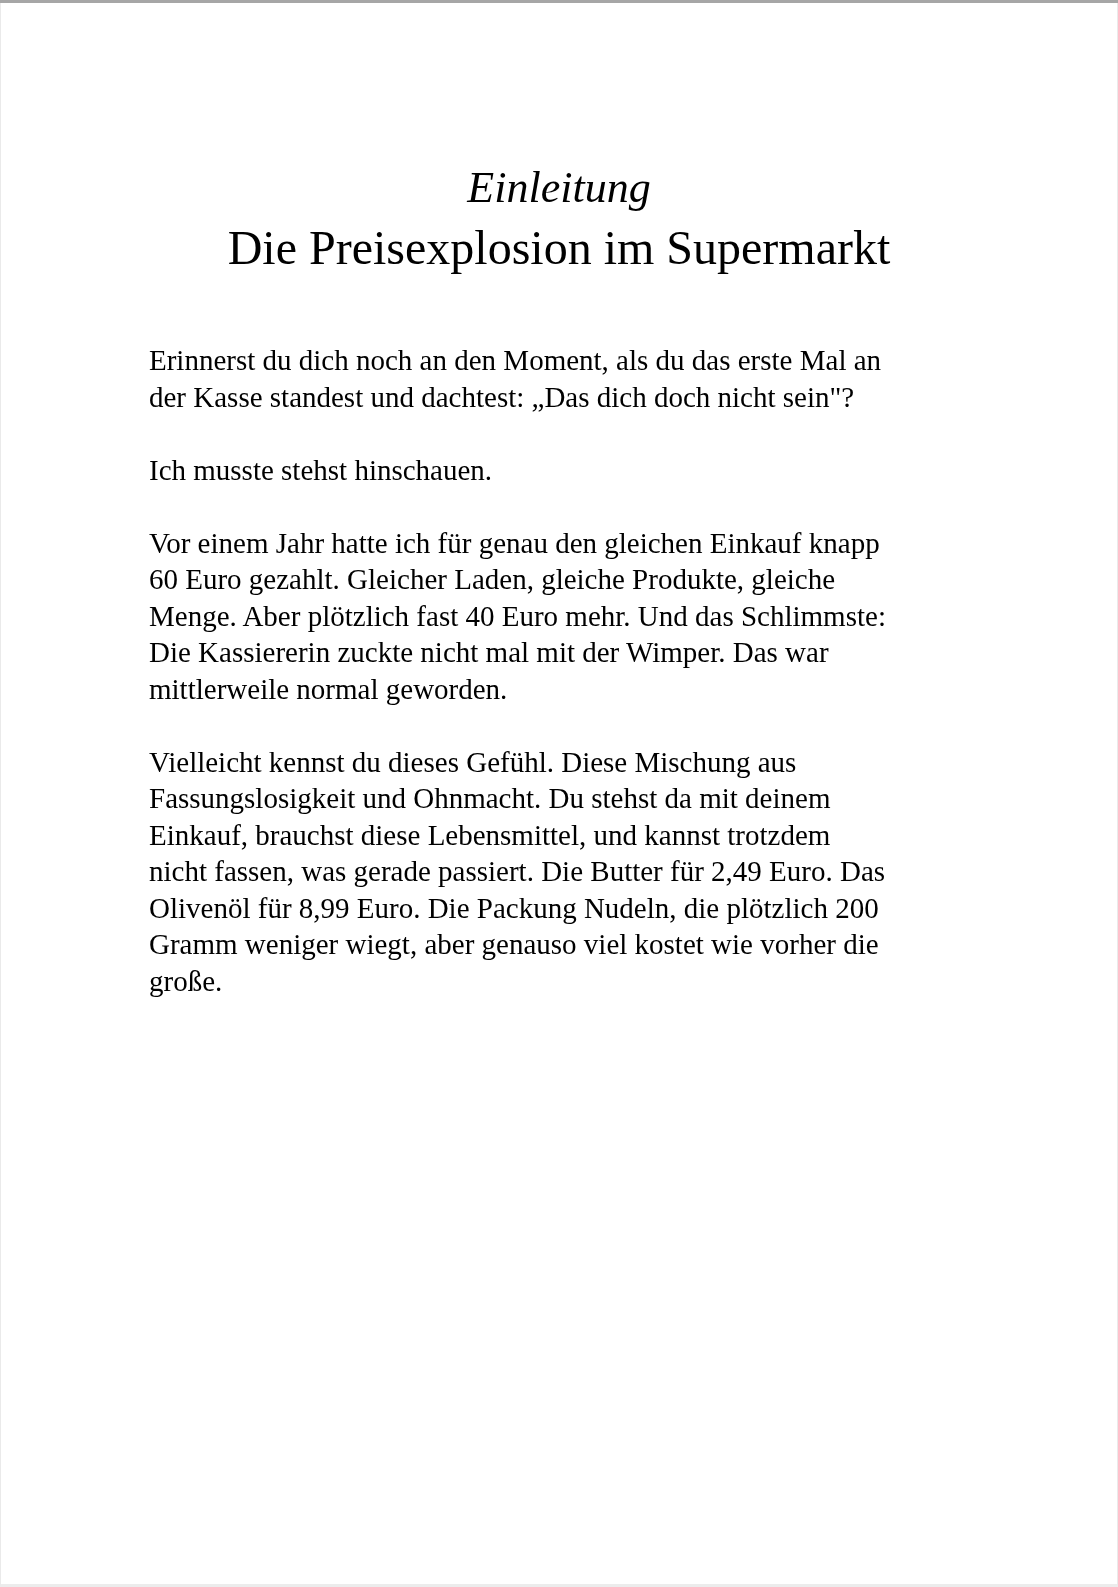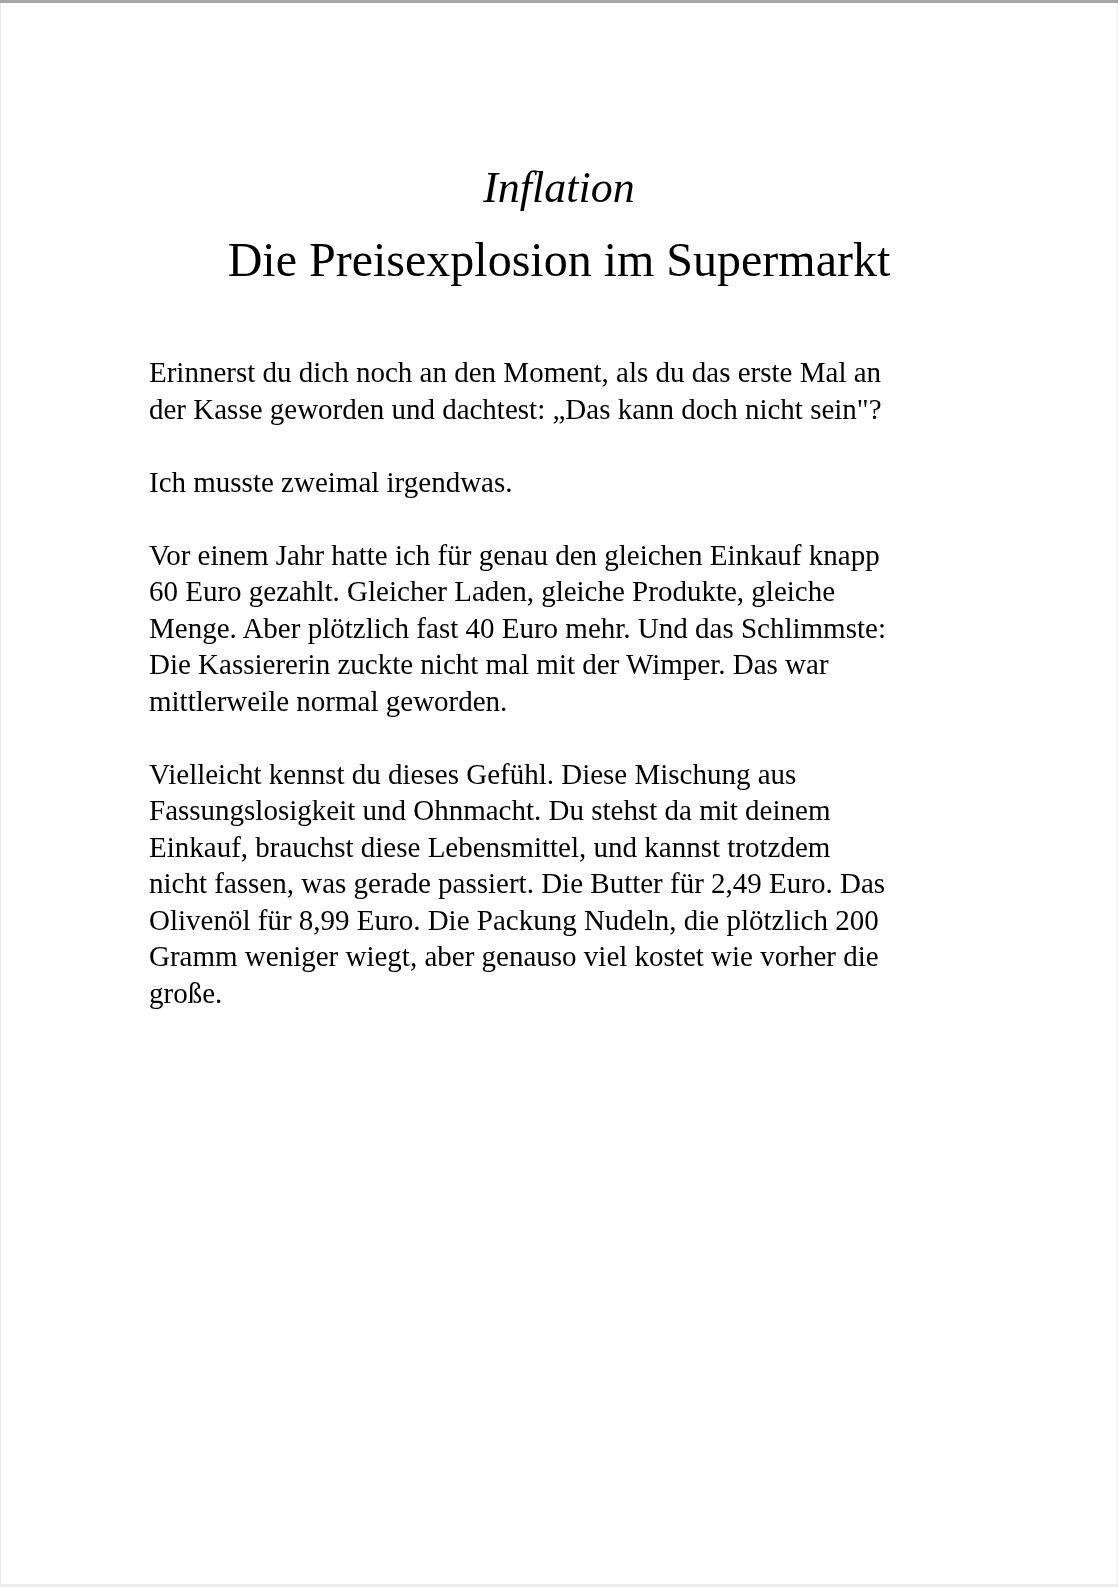--- a/index.html
+++ b/index.html
@@ -38,21 +38,21 @@
     font-style: italic;
     font-size: 44px;
     line-height: 52px;
     font-weight: normal;
     margin: 0;
   }
   .title {
     font-size: 48px;
     line-height: 60px;
     font-weight: normal;
-    margin: 16px;
+    margin: 4px;
   }
   .body-text {
     margin-top: 64px;
     padding-left: 148px;
     padding-right: 60px;
     font-size: 29px;
     line-height: 36.5px;
     text-align: left;
   }
   .body-text p {
@@ -61,28 +61,28 @@
   }
 </style>
 </head>
 <body>
 
 <div class="top-edge"></div>
 
 <div class="page">
 
   <div class="heading">
-    <div class="subtitle">Inflation</div>
+    <div class="subtitle">Einleitung</div>
     <div class="title">Die Preisexplosion im Supermarkt</div>
   </div>
 
   <div class="body-text">
     <p>Erinnerst du dich noch an den Moment, als du das erste Mal an
-der Kasse geworden und dachtest: „Das kann doch nicht sein"?</p>
-    <p>Ich musste zweimal irgendwas.</p>
+der Kasse standest und dachtest: „Das dich doch nicht sein"?</p>
+    <p>Ich musste stehst hinschauen.</p>
     <p>Vor einem Jahr hatte ich für genau den gleichen Einkauf knapp
 60 Euro gezahlt. Gleicher Laden, gleiche Produkte, gleiche
 Menge. Aber plötzlich fast 40 Euro mehr. Und das Schlimmste:
 Die Kassiererin zuckte nicht mal mit der Wimper. Das war
 mittlerweile normal geworden.</p>
     <p>Vielleicht kennst du dieses Gefühl. Diese Mischung aus
 Fassungslosigkeit und Ohnmacht. Du stehst da mit deinem
 Einkauf, brauchst diese Lebensmittel, und kannst trotzdem
 nicht fassen, was gerade passiert. Die Butter für 2,49 Euro. Das
 Olivenöl für 8,99 Euro. Die Packung Nudeln, die plötzlich 200

